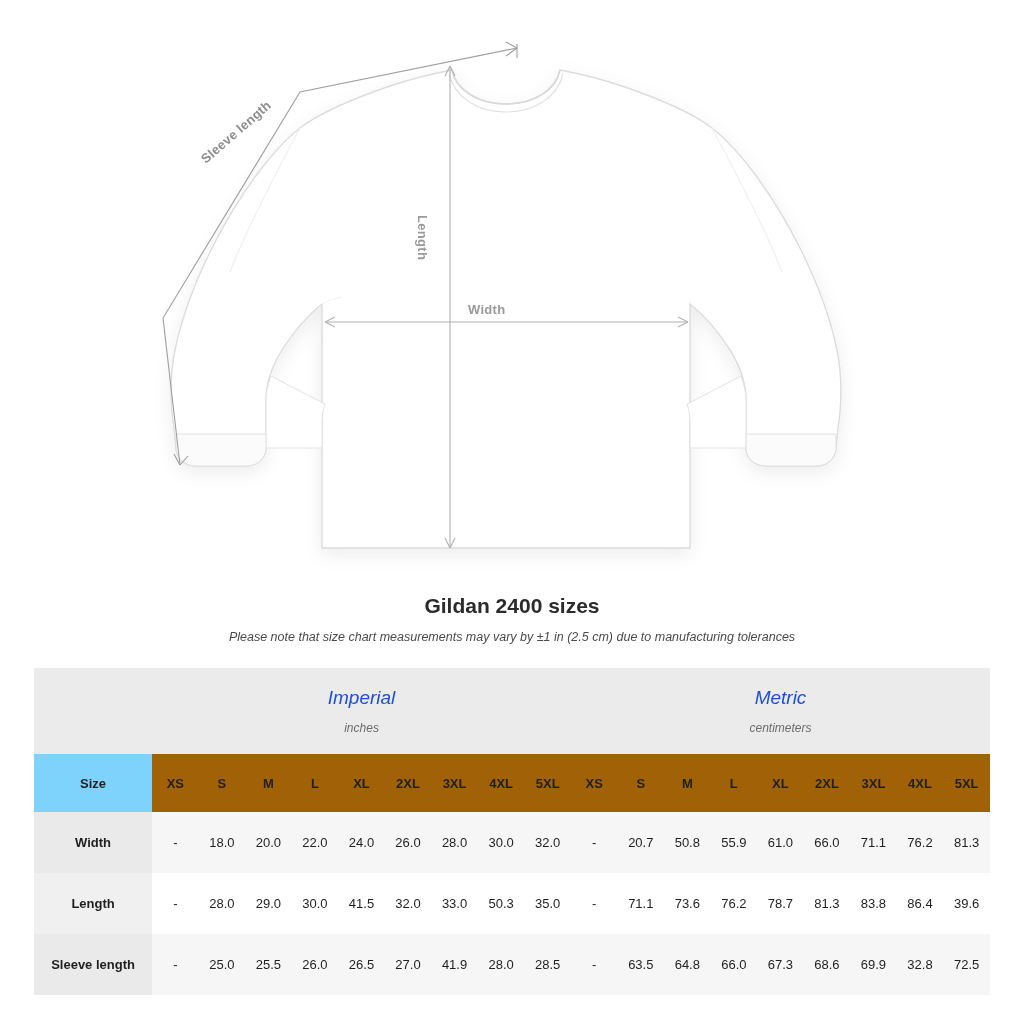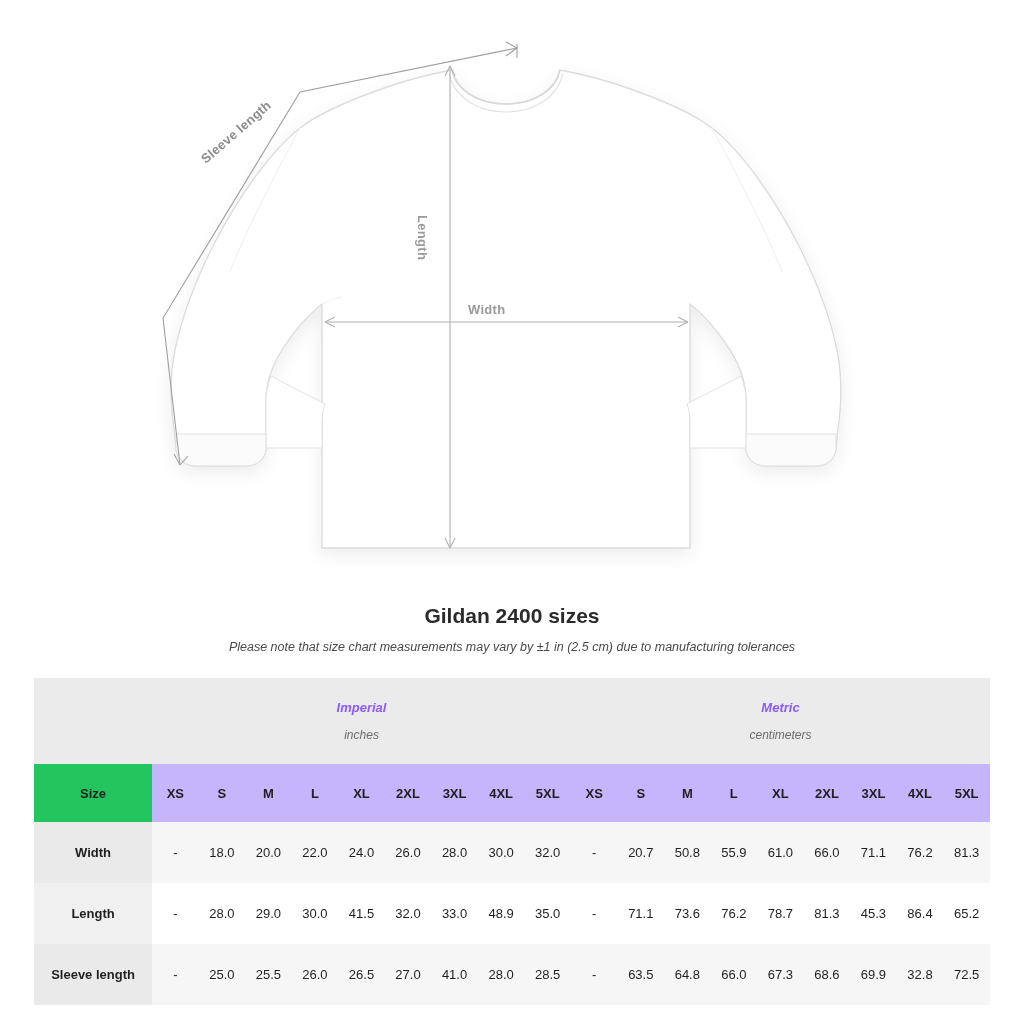--- a/index.html
+++ b/index.html
@@ -53,21 +53,21 @@
     left: 198px;
     top: 155px;
     transform: rotate(-41deg);
     transform-origin: left top;
     color: #8c8c8c;
   }
 
   
   .title-block {
     text-align: center;
-    margin-top: 24px;
+    margin-top: 14px;
   }
   .chart-title {
     font-size: 21px;
     font-weight: bold;
     color: #2b2b2b;
     margin: 0;
   }
   .chart-note {
     font-size: 12.5px;
     font-style: italic;
@@ -90,41 +90,41 @@
     text-align: center;
     font-size: 13px;
     color: #1f1f1f;
   }
   .unit-head {
     background: #ebebeb;
     height: 84px;
     vertical-align: middle;
   }
   .unit-name {
-    font-size: 13px;
+    font-size: 19px;
     font-style: italic;
-    font-weight: bold;
-    color: #8b5cf6;
+    font-weight: normal;
+    color: #1d4ed8;
     line-height: 1.2;
   }
   .unit-sub {
     font-size: 12px;
     font-style: italic;
     color: #6c6c6c;
     margin-top: 12px;
   }
   .hdr-row td {
-    background: #c4b5fd;
+    background: #a16207;
     height: 56px;
     font-weight: bold;
     font-size: 13px;
     color: #2b2b2b;
   }
   .hdr-row td.rowlabel {
-    background: #22c55e;
+    background: #7dd3fc;
   }
   .rowlabel {
     font-weight: bold;
     font-size: 13px;
     color: #2b2b2b;
     background: #f0f0f0;
   }
   tr.data-row td {
     height: 59px;
   }
@@ -315,42 +315,42 @@
 
         <tr class="data-row row-plain">
           <td class="rowlabel">Length</td>
           <td>-</td>
           <td>28.0</td>
           <td>29.0</td>
           <td>30.0</td>
           <td>41.5</td>
           <td>32.0</td>
           <td>33.0</td>
-          <td>48.9</td>
+          <td>50.3</td>
           <td>35.0</td>
           <td>-</td>
           <td>71.1</td>
           <td>73.6</td>
           <td>76.2</td>
           <td>78.7</td>
           <td>81.3</td>
-          <td>45.3</td>
+          <td>83.8</td>
           <td>86.4</td>
-          <td>65.2</td>
+          <td>39.6</td>
         </tr>
 
         <tr class="data-row row-alt">
           <td class="rowlabel">Sleeve length</td>
           <td>-</td>
           <td>25.0</td>
           <td>25.5</td>
           <td>26.0</td>
           <td>26.5</td>
           <td>27.0</td>
-          <td>41.0</td>
+          <td>41.9</td>
           <td>28.0</td>
           <td>28.5</td>
           <td>-</td>
           <td>63.5</td>
           <td>64.8</td>
           <td>66.0</td>
           <td>67.3</td>
           <td>68.6</td>
           <td>69.9</td>
           <td>32.8</td>

